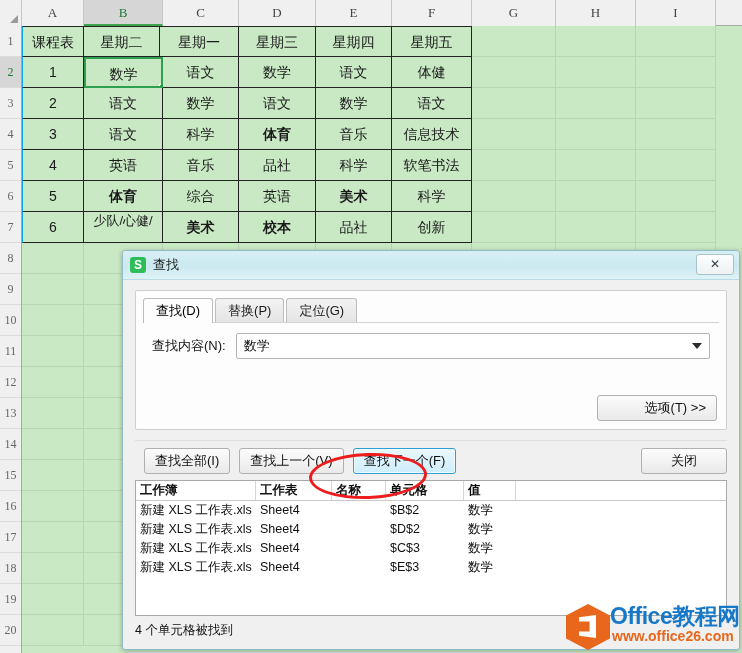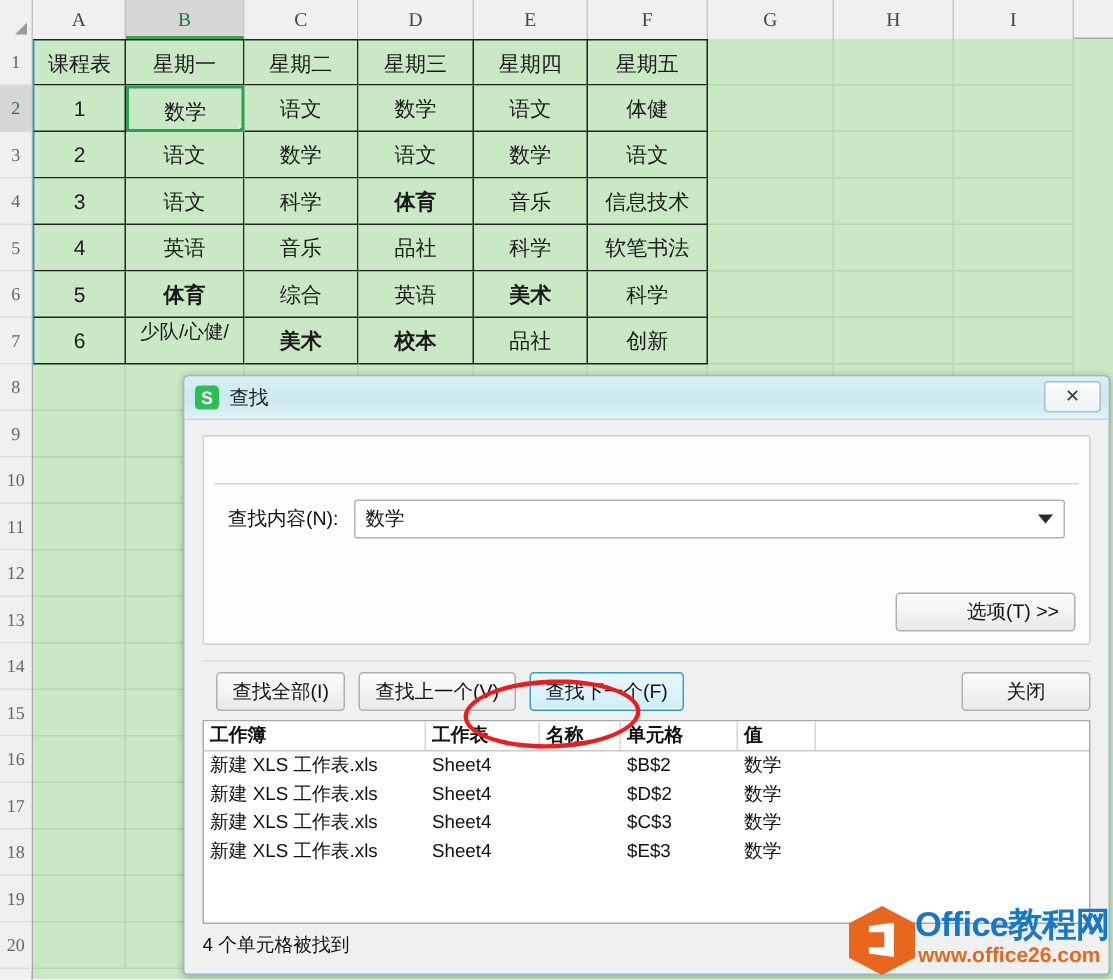--- a/index.html
+++ b/index.html
@@ -211,21 +211,21 @@
     font-size: 12.5px; color: #111; font-weight: bold;
     line-height: 19px; padding-left: 4px;
     border-right: 1px solid #d6d6d6; flex: 0 0 auto;
     overflow: hidden; white-space: nowrap;
   }
   .res-row { display: flex; height: 19px; }
   .res-row div {
     font-size: 12.5px; color: #111; line-height: 19px; padding-left: 4px;
     flex: 0 0 auto; overflow: hidden; white-space: nowrap;
   }
-  .c-wb { width: 148px; } .c-ws { width: 76px; } .c-nm { width: 54px; }
+  .c-wb { width: 120px; } .c-ws { width: 76px; } .c-nm { width: 54px; }
   .c-cl { width: 78px; } .c-vl { width: 52px; } .c-fm { width: 200px; border-right: none !important; }
 
   .status {
     position: absolute; left: 12px; bottom: 10px;
     font-size: 12.5px; color: #111;
   }
 
   
   .watermark {
     position: absolute; right: 2px; bottom: 3px;
@@ -296,22 +296,22 @@
         <div class="rowhead">16</div>
         <div class="rowhead">17</div>
         <div class="rowhead">18</div>
         <div class="rowhead">19</div>
         <div class="rowhead">20</div>
       </div>
 
     <div class="grid" id="grid">
         <div class="grow data top">
           <div class="gcell indata firstcol" style="width: 62px;">课程表</div>
+          <div class="gcell indata" style="width: 76px;">星期二</div>
           <div class="gcell indata" style="width: 79px;">星期一</div>
-          <div class="gcell indata" style="width: 76px;">星期二</div>
           <div class="gcell indata" style="width: 77px;">星期三</div>
           <div class="gcell indata" style="width: 76px;">星期四</div>
           <div class="gcell indata" style="width: 80px;">星期五</div>
           <div class="gcell" style="width: 84px;"></div>
           <div class="gcell" style="width: 80px;"></div>
           <div class="gcell" style="width: 80px;"></div>
         </div>
         <div class="grow data">
           <div class="gcell indata firstcol" style="width: 62px;">1</div>
           <div class="gcell indata active" style="width: 79px;">数学<span class="fillhandle"></span></div>
@@ -528,20 +528,25 @@
 
     <div class="dlg-title">
       <div class="wps-ico">S</div>
       <div class="dlg-title-text">查找</div>
       <div class="dlg-close">✕</div>
     </div>
 
     <div class="dlg-body">
 
       <div class="panel">
+        <div class="tabstrip" id="tabstrip">
+            <div class="tab active">查找(D)</div>
+            <div class="tab">替换(P)</div>
+            <div class="tab">定位(G)</div>
+          </div>
         <div class="tab-sep"></div>
 
         <div class="field-row">
           <div class="field-label">查找内容(N):</div>
           <div class="combo">
             <span>数学</span>
             <span class="combo-arrow"></span>
           </div>
         </div>
 

